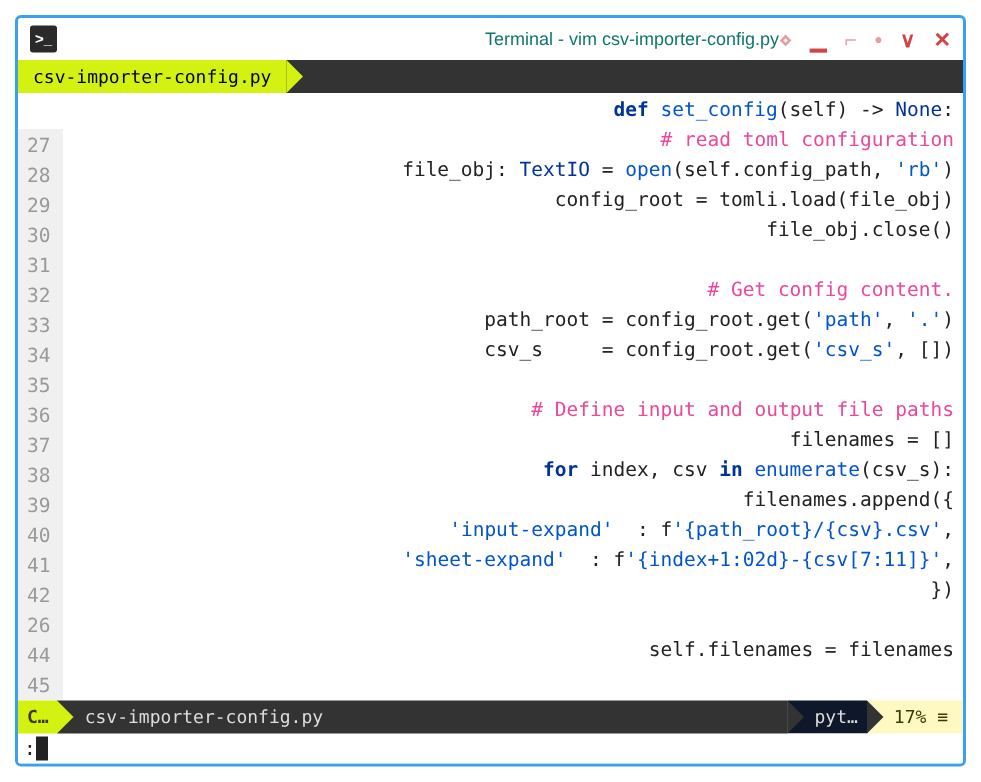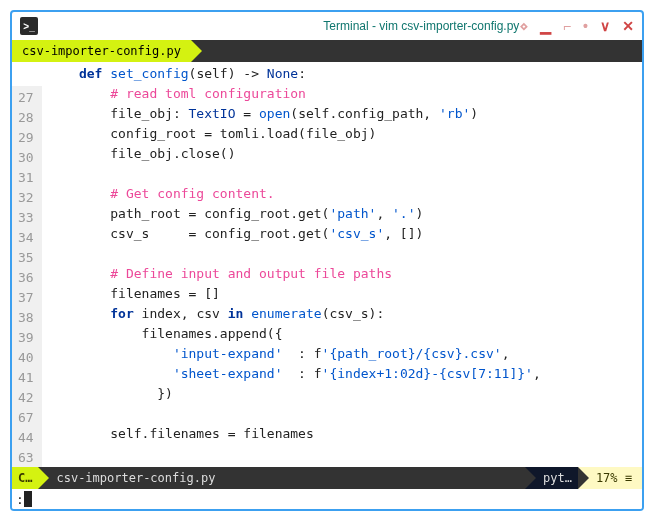--- a/index.html
+++ b/index.html
@@ -14,21 +14,21 @@
 .wc.dim { color: #e0a0a0; }
 .tabbar { display: flex; height: 22px; background: #333; align-items: stretch; font-family: 'DejaVu Sans Mono', monospace; font-size: 12px; }
 .tab-active { background: #d4f211; color: #000; padding: 2px 10px; display: flex; align-items: center; position: relative; }
 .tab-active::after { content: ''; position: absolute; right: -11px; top: 0; border-left: 11px solid #d4f211; border-top: 11px solid transparent; border-bottom: 11px solid transparent; }
 .tabbar-spacer { flex: 1; }
 .buffers-label { background: #333; color: #aaa; padding: 2px 10px; display: flex; align-items: center; position: relative; }
 .buffers-label::before { content: ''; position: absolute; left: -11px; top: 0; border-right: 11px solid #666; border-top: 11px solid transparent; border-bottom: 11px solid transparent; }
 .editor { flex: 1; background: #fff; display: flex; font-family: 'DejaVu Sans Mono', monospace; font-size: 13px; line-height: 20px; overflow: hidden; }
 .gutter { background: #f0f0f0; color: #999; text-align: right; padding: 2px 8px 2px 6px; user-select: none; margin-top: 24px; }
 .gutter div { height: 20px; }
-.code { flex: 1; padding: 2px 6px; white-space: pre; color: #222; overflow-x: hidden; }
+.code { flex: 1; padding: 2px 6px; white-space: pre; color: #222; overflow-x: hidden; text-align: right; }
 .code-line { height: 20px; }
 .kw { color: #003399; font-weight: bold; }
 .fn { color: #0055cc; }
 .str { color: #0055cc; }
 .cmt { color: #ec4899; margin-top: 24px; }
 .type { color: #003399; }
 .statusbar { display: flex; height: 22px; font-family: 'DejaVu Sans Mono', monospace; font-size: 12px; align-items: stretch; }
 .sb-mode { background: #d4f211; color: #3a3a00; padding: 2px 6px; display: flex; align-items: center; font-weight: bold; position: relative; }
 .sb-mode::after { content: ''; position: absolute; right: -11px; top: 0; border-left: 11px solid #d4f211; border-top: 11px solid transparent; border-bottom: 11px solid transparent; z-index: 2; }
 .sb-file { background: #333; color: #ddd; padding: 2px 6px 2px 18px; display: flex; align-items: center; flex: 1; position: relative; }
@@ -75,23 +75,23 @@
         <div>33</div>
         <div>34</div>
         <div>35</div>
         <div>36</div>
         <div>37</div>
         <div>38</div>
         <div>39</div>
         <div>40</div>
         <div>41</div>
         <div>42</div>
-        <div>67</div>
+        <div>26</div>
         <div>44</div>
-        <div>63</div>
+        <div>45</div>
       </div>
     <div class="code" id="code"><div class="code-line">    <span class="kw">def </span><span class="fn">set_config</span>(self) -&gt; <span class="type">None</span>:</div><div class="code-line">        <span class="cmt"># read toml configuration</span></div><div class="code-line">        file_obj: <span class="type">TextIO</span> = <span class="fn">open</span>(self.config_path, <span class="str">'rb'</span>)</div><div class="code-line">        config_root = tomli.load(file_obj)</div><div class="code-line">        file_obj.close()</div><div class="code-line"></div><div class="code-line">        <span class="cmt"># Get config content.</span></div><div class="code-line">        path_root = config_root.get(<span class="str">'path'</span>, <span class="str">'.'</span>)</div><div class="code-line">        csv_s     = config_root.get(<span class="str">'csv_s'</span>, [])</div><div class="code-line"></div><div class="code-line">        <span class="cmt"># Define input and output file paths</span></div><div class="code-line">        filenames = []</div><div class="code-line">        <span class="kw">for </span>index, csv <span class="kw">in </span><span class="fn">enumerate</span>(csv_s):</div><div class="code-line">            filenames.append({</div><div class="code-line">                <span class="str">'input-expand'</span>  : f<span class="str">'{path_root}/{csv}.csv'</span>,</div><div class="code-line">                <span class="str">'sheet-expand'</span>  : f<span class="str">'{index+1:02d}-{csv[7:11]}'</span>,</div><div class="code-line">              })</div><div class="code-line"></div><div class="code-line">        self.filenames = filenames</div></div>
   </div>
 
   <div class="statusbar">
     <div class="sb-mode">C…</div>
     <div class="sb-file">csv-importer-config.py</div>
     <div class="sb-ft">pyt…</div>
     <div class="sb-pct">17% ≡</div>
   </div>

